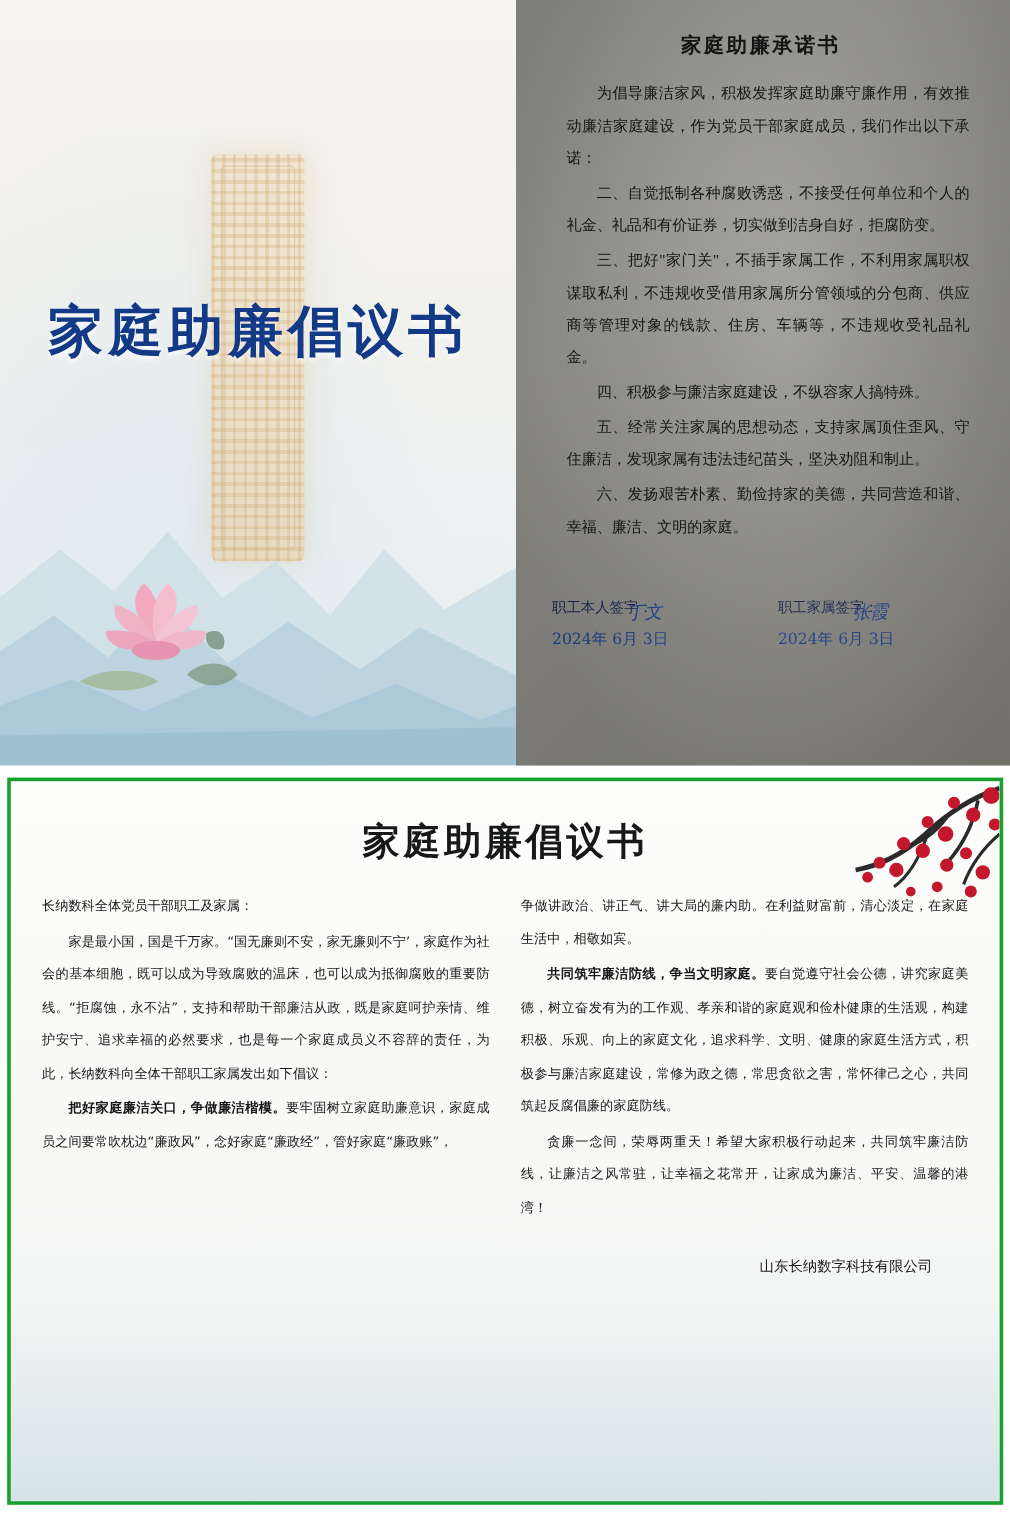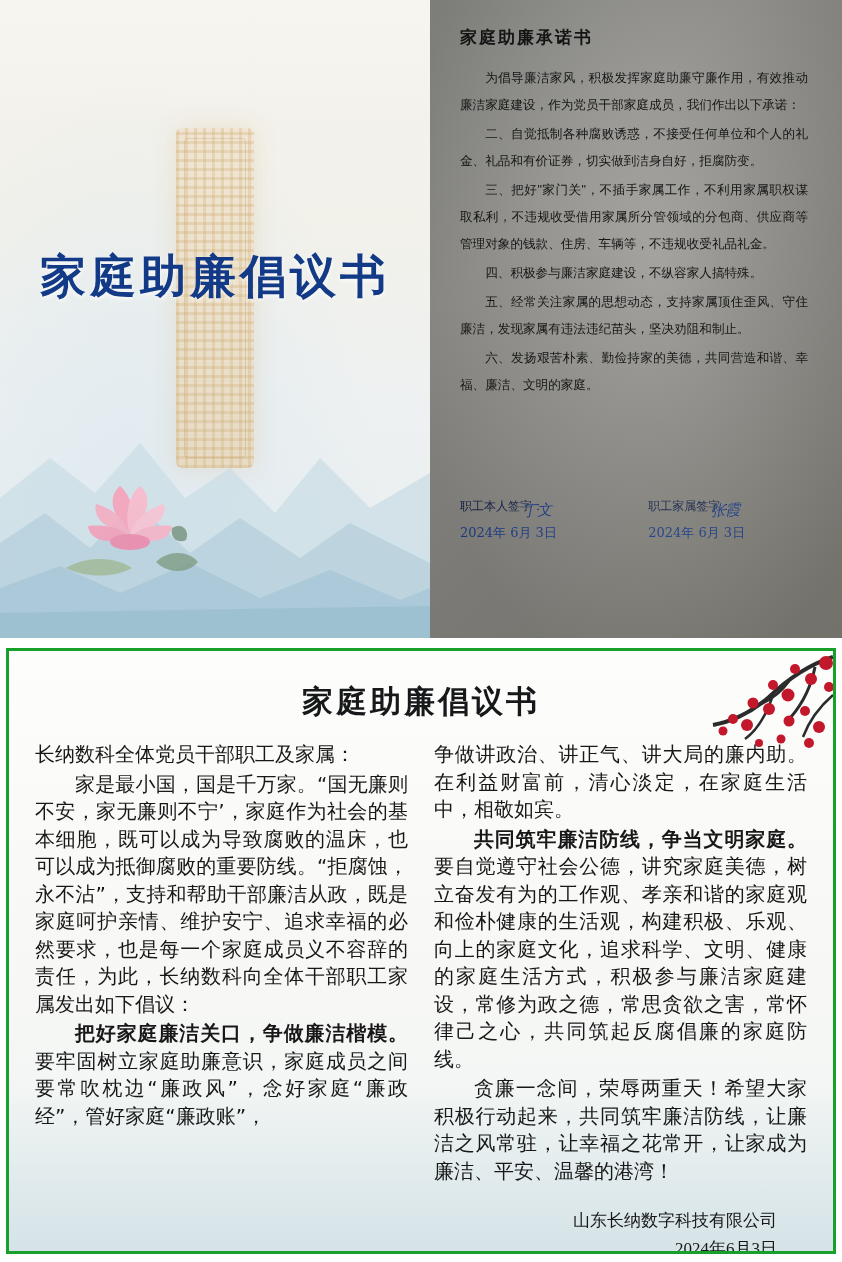--- a/index.html
+++ b/index.html
@@ -74,28 +74,28 @@
     color:#1d1d1d;
     overflow:hidden;
   }
   .pledge:after{
     content:"";position:absolute;inset:0;
     background:radial-gradient(ellipse at 55% 40%,rgba(255,255,255,.18),rgba(0,0,0,.12) 80%);
     pointer-events:none;
   }
   .pledge-inner{position:relative;z-index:2;padding:26px 34px 0 30px;}
   .pledge-title{
-    text-align:left;font-size:17px;font-weight:bold;letter-spacing:2px;
+    text-align:center;font-size:17px;font-weight:bold;letter-spacing:2px;
     color:#141414;margin-bottom:16px;
     font-family:"DejaVu Sans","Liberation Sans",sans-serif;
   }
   .pledge-p{
     font-size:12.6px;line-height:27px;text-align:justify;
-    text-indent:2em;color:#161616;margin:0 0 2px 0;
-    font-family:Liberation Sans, sans-serif;
+    text-indent:2em;color:#161616;margin:0 0 2px 12px;
+    font-family:Liberation Serif, serif;
   }
   .sign-row{
     position:absolute;left:30px;right:20px;bottom:96px;
     display:flex;justify-content:space-between;
     font-size:12px;color:#14224a;
     font-family:"DejaVu Sans","Liberation Sans",sans-serif;
   }
   .sign-col{width:48%;}
   .sign-label{display:block;margin-bottom:10px;}
   .sign-hand{
@@ -127,30 +127,30 @@
     font-weight:bold;font-size:31px;letter-spacing:3px;
     color:#17181a;margin:30px 0 18px 0;
     text-shadow:0 1px 0 #fff;
   }
   .cols{
     position:relative;display:flex;gap:26px;
     padding:0 26px;box-sizing:border-box;
   }
   .col{width:50%;}
   .p{
-    font-size:20px;line-height:27.5px;color:#181818;
+    font-size:11px;line-height:27.5px;color:#181818;
     text-align:justify;margin:0 0 2px 0;
     font-family:"DejaVu Sans","Liberation Sans",sans-serif;
   }
   .p.indent{text-indent:2em;}
   .p b{font-weight:bold;}
   .signoff{
     position:relative;margin-top:22px;padding-right:30px;
-    text-align:right;font-size:17px;line-height:28px;color:#181818;
-    font-family:Liberation Serif, serif;
+    text-align:right;font-size:12px;line-height:28px;color:#181818;
+    font-family:Liberation Mono, monospace;
   }
 </style>
 </head>
 <body>
 
 <div class="page">
 
   <div class="top-band">
 
     <div class="poster">
@@ -253,19 +253,18 @@
         <p class="p indent"><b>把好家庭廉洁关口，争做廉洁楷模。</b><span>要牢固树立家庭助廉意识，家庭成员之间要常吹枕边“廉政风”，念好家庭“廉政经”，管好家庭“廉政账”，</span></p>
       </div>
 
       <div class="col">
         <p class="p">争做讲政治、讲正气、讲大局的廉内助。在利益财富前，清心淡定，在家庭生活中，相敬如宾。</p>
         <p class="p indent"><b>共同筑牢廉洁防线，争当文明家庭。</b><span>要自觉遵守社会公德，讲究家庭美德，树立奋发有为的工作观、孝亲和谐的家庭观和俭朴健康的生活观，构建积极、乐观、向上的家庭文化，追求科学、文明、健康的家庭生活方式，积极参与廉洁家庭建设，常修为政之德，常思贪欲之害，常怀律己之心，共同筑起反腐倡廉的家庭防线。</span></p>
         <p class="p indent">贪廉一念间，荣辱两重天！希望大家积极行动起来，共同筑牢廉洁防线，让廉洁之风常驻，让幸福之花常开，让家成为廉洁、平安、温馨的港湾！</p>
 
         <div class="signoff">
           <div>山东长纳数字科技有限公司</div>
-          <div>2024年6月3日</div>
         </div>
       </div>
     </div>
   </div>
 
 </div>
 
 </body></html>

